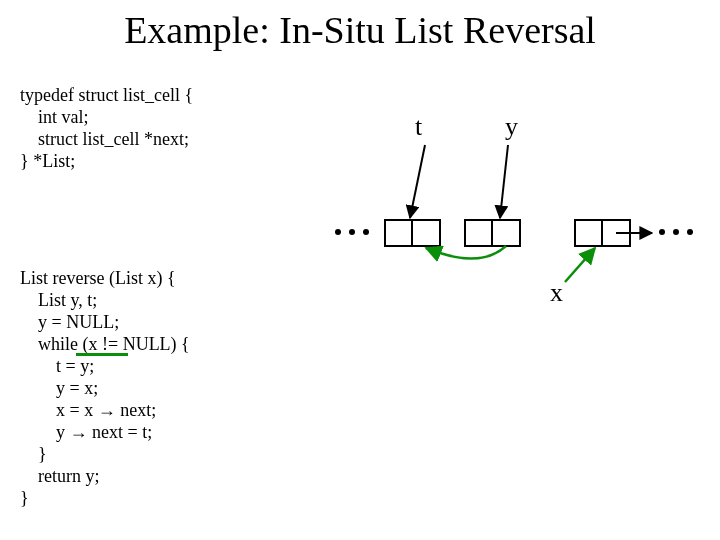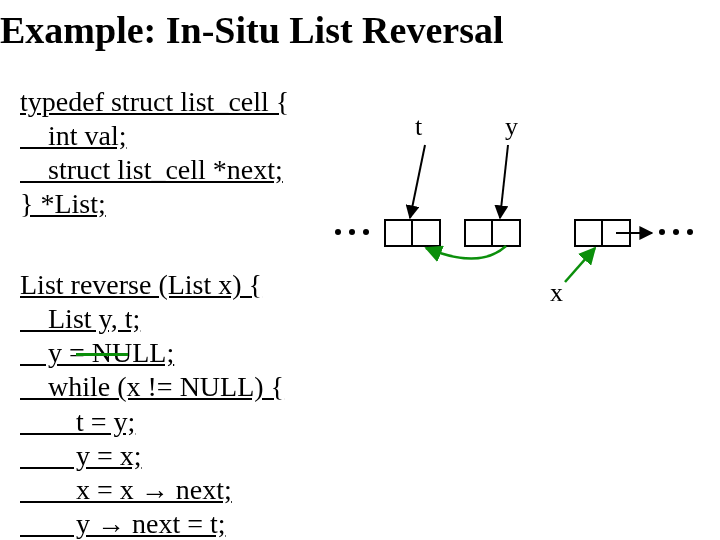--- a/index.html
+++ b/index.html
@@ -15,31 +15,31 @@
   .slide {
     position: relative;
     width: 720px;
     height: 540px;
   }
   .title {
     position: absolute;
     top: 8px;
     left: 0;
     width: 720px;
+    text-align: center;
     font-size: 38px;
-    font-weight: 700;
+    font-weight: 400;
   }
   .code {
     position: absolute;
     left: 20px;
     font-family: Georgia, "Times New Roman", serif;
-    font-size: 28px;
+    font-size: 18px;
     line-height: 1.22;
     white-space: pre;
-    text-decoration: underline;
   }
   .typedef { top: 85px; }
   .reverse { top: 220px; margin-top: 48px; }
   .green-underline {
     position: absolute;
     height: 3px;
     background: #0b8f0b;
   } 
   .ul-eq2 { left: 76px; top: 353px; width: 52px; } 
   svg.diagram {

